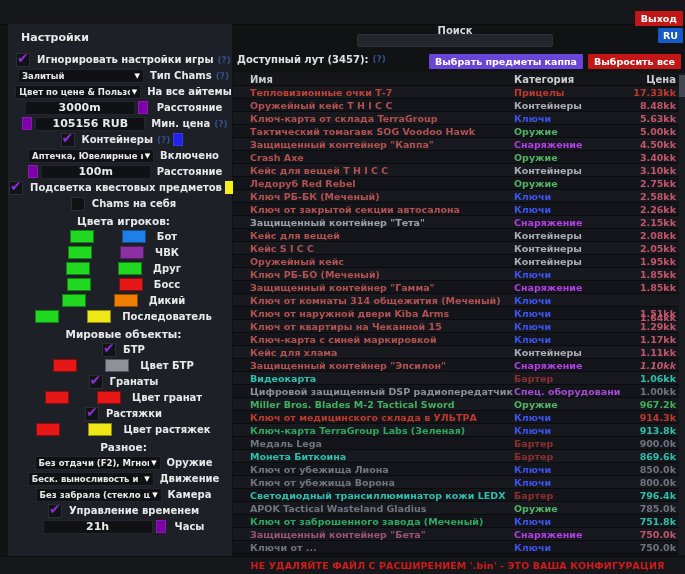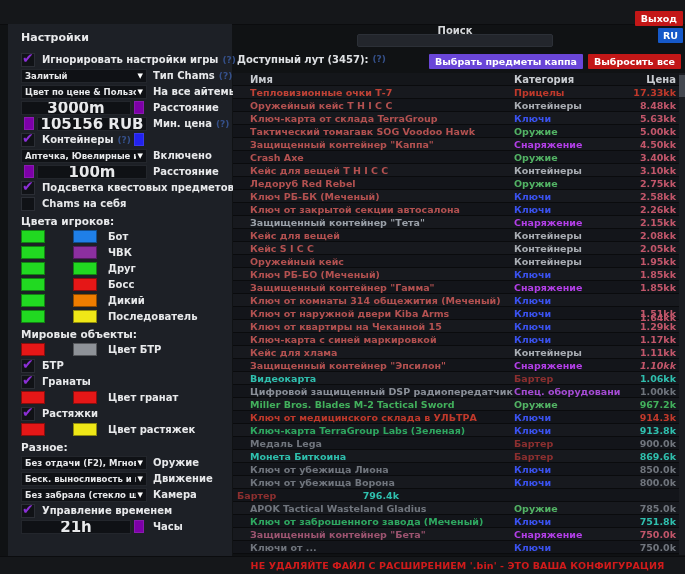--- a/index.html
+++ b/index.html
@@ -9,30 +9,30 @@
     font-family:"DejaVu Sans",sans-serif;font-weight:bold;
   }
   .topbar{position:absolute;left:0;top:0;width:685px;height:24px;background:#15171a;border-bottom:1px solid #0b0c0e;}
   .bottombar{position:absolute;left:0;top:556px;width:685px;height:18px;background:#15171a;border-top:1px solid #0b0c0e;}
   .warning{position:absolute;left:230px;right:0;top:0;height:18px;line-height:18px;text-align:center;
     color:var(--warning_text);font-size:9.5px;letter-spacing:0.1px;}
 
   
   .sidebar{position:absolute;left:8px;top:24px;width:224px;height:532px;background:#1d2026;box-sizing:border-box;padding-top:7px;}
   .sidebar-title{margin:0 0 9px 13px;font-size:11px;color:#e8e9eb;}
-  .srow{display:flex;align-items:center;height:13px;margin:0 6px 3px 13px;font-size:10px;white-space:nowrap;}
+  .srow{display:flex;align-items:center;height:13px;margin:0 6px 3px 13px;font-size:10px;white-space:nowrap;justify-content:center;}
   .srow.shead{margin-top:4px;font-size:10.5px;}
   .cb{width:12px;height:12px;background:#101216;border:1px solid #2b2e35;flex:none;position:relative;margin-right:7px;}
   .cb.on::after{content:"✔";position:absolute;left:0px;top:-4px;font-size:14px;color:var(--accent_check);}
   .sel{width:126px;height:14px;background:#0f1115;border:1px solid #23262c;box-sizing:border-box;flex:none;
     display:flex;align-items:center;justify-content:space-between;padding:0 3px;}
   .sel .val{font-size:8.5px;overflow:hidden;white-space:nowrap;}
   .sel .caret{font-size:7px;color:#ffffff;margin-left:2px;flex:none;}
   .inp{width:110px;height:14px;background:#0f1115;border:1px solid #23262c;box-sizing:border-box;flex:none;
-    text-align:center;font-size:15px;color:#e8e9eb;font-family:"DejaVu Sans",sans-serif;font-weight:bold;padding:0;}
+    text-align:center;font-size:11px;color:#e8e9eb;font-family:"DejaVu Sans",sans-serif;font-weight:bold;padding:0;}
   .swatch{width:10px;height:13px;flex:none;margin:0 3px;border:1px solid rgba(255,255,255,0.10);box-sizing:border-box;}
   .psw{width:24px;height:13px;flex:none;border:1px solid rgba(0,0,0,0.4);box-sizing:border-box;}
   .psw.p1{margin-right:28px;}
   .psw.p2{margin-right:11px;}
   .lbl{margin-left:6px;}
   .hint{margin-left:4px;color:var(--hint);font-size:9px;}
 
   
   .search-label{position:absolute;left:233px;right:8px;top:25px;text-align:center;font-size:10px;color:#d6d8db;}
   .search-input{position:absolute;left:357px;top:34px;width:196px;height:13px;background:#23262c;border:1px solid #2c3037;
@@ -150,27 +150,27 @@
         <span class="psw p2" style="background: rgb(239, 125, 0);"></span>
         <span>Дикий</span>
       </div>
       <div class="srow">
         <span class="psw p1" style="background: rgb(33, 217, 33);"></span>
         <span class="psw p2" style="background: rgb(239, 231, 23);"></span>
         <span>Последователь</span>
       </div>
       <div class="srow shead">Мировые объекты:</div>
       <div class="srow">
+        <span class="cb on"></span>
+        <span>БТР</span>
+      </div>
+      <div class="srow">
         <span class="psw p1" style="background: rgb(229, 23, 23);"></span>
         <span class="psw p2" style="background: rgb(142, 146, 152);"></span>
         <span>Цвет БТР</span>
-      </div>
-      <div class="srow">
-        <span class="cb on"></span>
-        <span>БТР</span>
       </div>
       <div class="srow">
         <span class="cb on"></span>
         <span>Гранаты</span>
       </div>
       <div class="srow">
         <span class="psw p1" style="background: rgb(229, 23, 23);"></span>
         <span class="psw p2" style="background: rgb(229, 23, 23);"></span>
         <span>Цвет гранат</span>
       </div>
@@ -387,20 +387,21 @@
         <span class="c-name" style="color: rgb(112, 117, 125);">Ключ от убежища Лиона</span>
         <span class="c-cat" style="color: rgb(58, 82, 240);">Ключи</span>
         <span class="c-price" style="color: rgb(112, 117, 125);">850.0k</span>
       </div>
       <div class="trow">
         <span class="c-name" style="color: rgb(112, 117, 125);">Ключ от убежища Ворона</span>
         <span class="c-cat" style="color: rgb(58, 82, 240);">Ключи</span>
         <span class="c-price" style="color: rgb(112, 117, 125);">800.0k</span>
       </div>
       <div class="trow">
+        <span class="c-name" style="color: rgb(47, 191, 174);">Светодиодный трансиллюминатор кожи LEDX</span>
         <span class="c-cat" style="color: rgb(140, 47, 47);">Бартер</span>
         <span class="c-price" style="color: rgb(47, 191, 174);">796.4k</span>
       </div>
       <div class="trow">
         <span class="c-name" style="color: rgb(112, 117, 125);">APOK Tactical Wasteland Gladius</span>
         <span class="c-cat" style="color: rgb(82, 179, 100);">Оружие</span>
         <span class="c-price" style="color: rgb(112, 117, 125);">785.0k</span>
       </div>
       <div class="trow">
         <span class="c-name" style="color: rgb(46, 168, 96);">Ключ от заброшенного завода (Меченый)</span>

